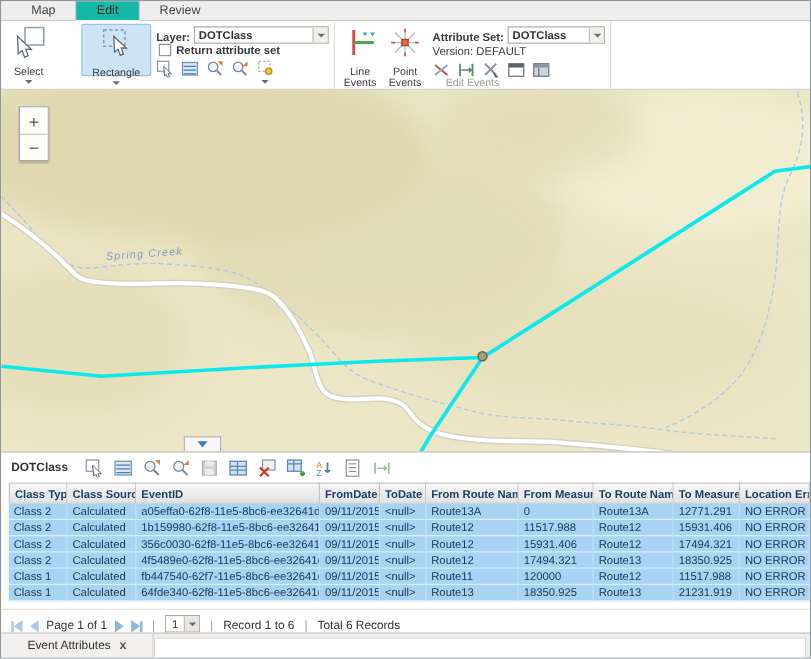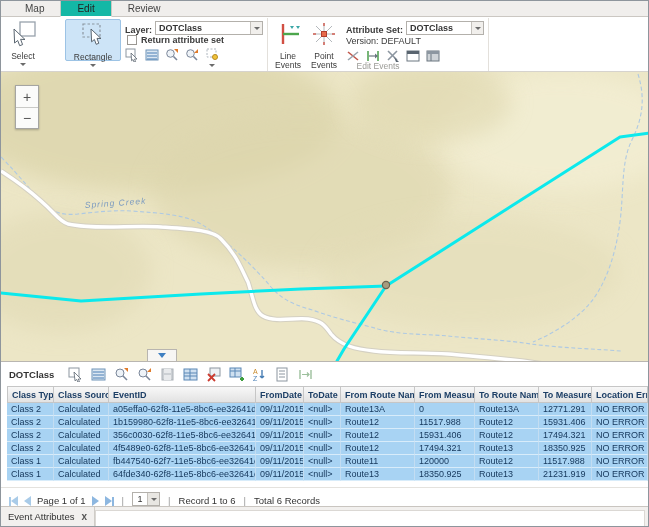--- a/index.html
+++ b/index.html
@@ -64,21 +64,21 @@
   .tri-l { width:0; height:0; border-top:5px solid transparent; border-bottom:5px solid transparent; border-right:7px solid #a9cbe8; }
   .bar-v { width:2px; height:9px; background:#a9cbe8; }
   .pg-sep { color:#999; padding:0 2px; }
   .pg-text { white-space:nowrap; }
   .pg-input { display:flex; border:1px solid #b3b0ab; height:14px; }
   .pg-input .num { width:14px; font-size:9px; text-align:center; line-height:12px; background:#fff; color:#333; }
   .pg-input .btn { width:12px; background:#e8e6e2; border-left:1px solid #c4c1bc; display:flex; align-items:center; justify-content:center; }
 
   
   .bottombar { height:20px; background:#f2f0ee; border-top:1px solid #c9c5c0; display:flex; align-items:stretch; }
-  .btab { padding:0 7px; display:flex; align-items:center; gap:7px; font-size:9.5px; color:#333; background:#f2f0ee; border-right:1px solid #cfccc7; }
+  .btab { padding:0 21px; display:flex; align-items:center; gap:7px; font-size:9.5px; color:#333; background:#f2f0ee; border-right:1px solid #cfccc7; }
   .btab .x { color:#555; font-weight:bold; font-size:10px; }
   .brest { flex:1; background:#fff; margin:3px 3px 0 0; border:1px solid #dbd8d4; border-bottom:none; }
 </style>
 </head>
 <body>
 
 <div class="window">
 
   <div class="tabbar">
     <div class="tab">Map</div>

